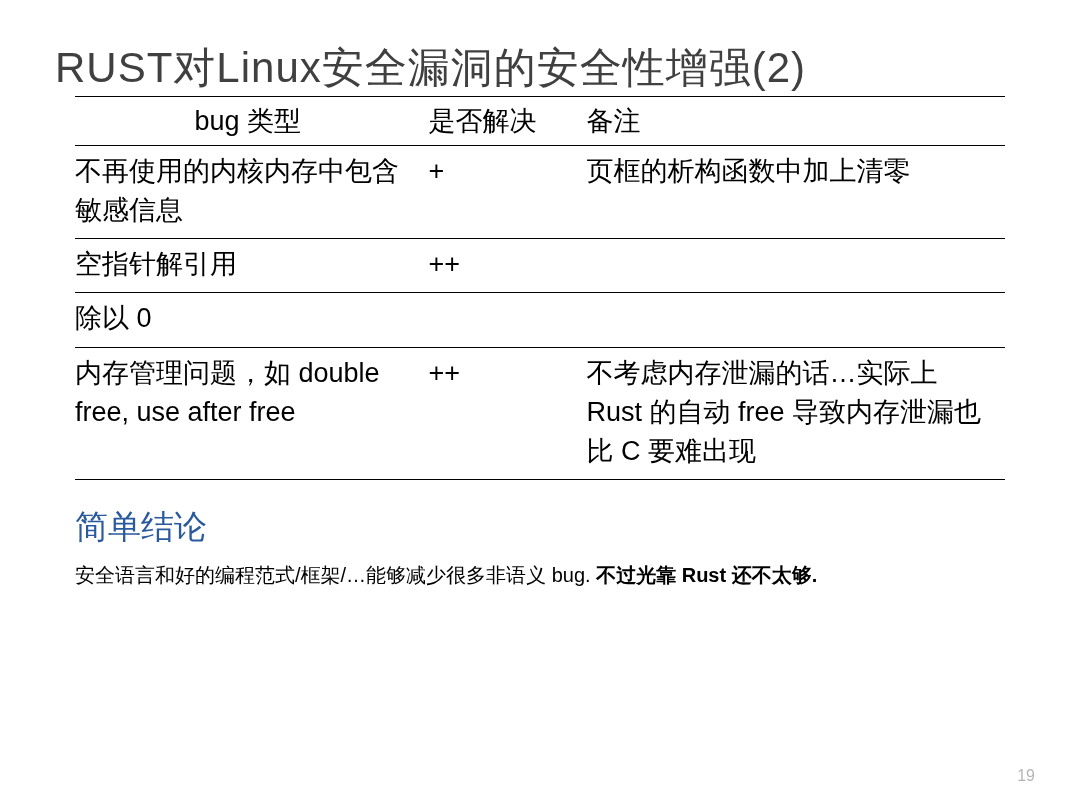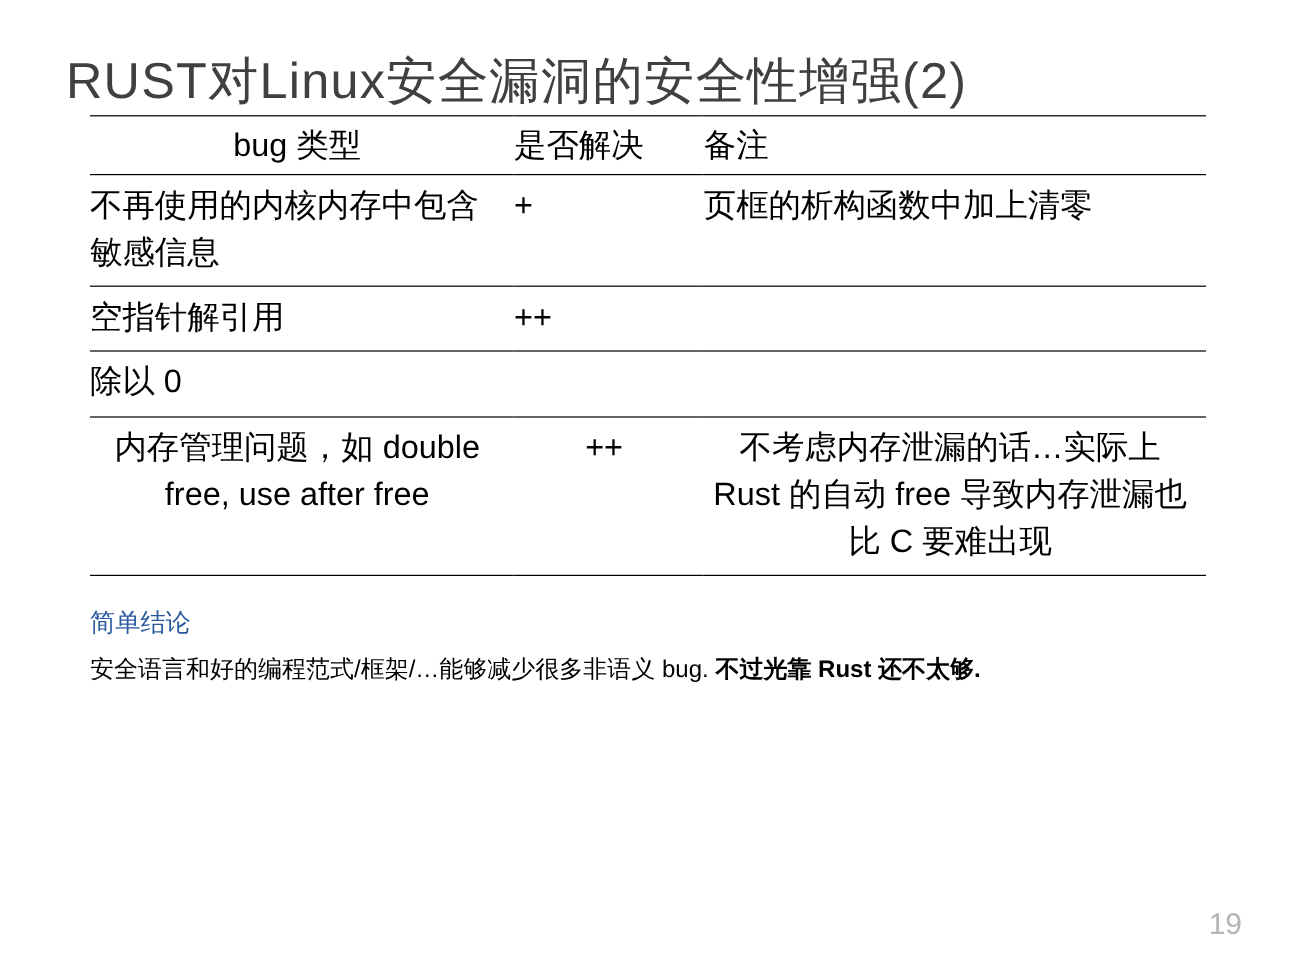--- a/index.html
+++ b/index.html
@@ -40,52 +40,51 @@
       vertical-align: top;
     }
     table td {
       padding: 6px 8px 8px 0;
       border-bottom: 1px solid #000;
       vertical-align: top;
       line-height: 1.45;
     }
     table tr:last-child td {
       border-bottom: 1.5px solid #000;
-      text-align: center;
     }
     .col-type {
       width: 38%;
       text-align: center;
     }
     .col-solved {
       width: 17%;
     }
     .col-note {
       width: 45%;
     }
     .conclusion-title {
       color: #2a5a9e;
-      font-size: 21px;
+      font-size: 33px;
       margin-top: 25px;
       margin-bottom: 10px;
       font-weight: 400;
     }
     .conclusion-body {
       font-size: 20px;
       line-height: 1.5;
     }
     .bold {
       font-weight: 700;
     }
     .page-number {
       position: absolute;
       bottom: 25px;
       right: 45px;
       color: #b5b5b5;
-      font-size: 25px;
+      font-size: 16px;
     }
   </style>
 </head>
 <body>
 
 <h1 class="slide-title">RUST对Linux安全漏洞的安全性增强(2)</h1>
 
 <div class="content-area">
   <table>
     <thead>

